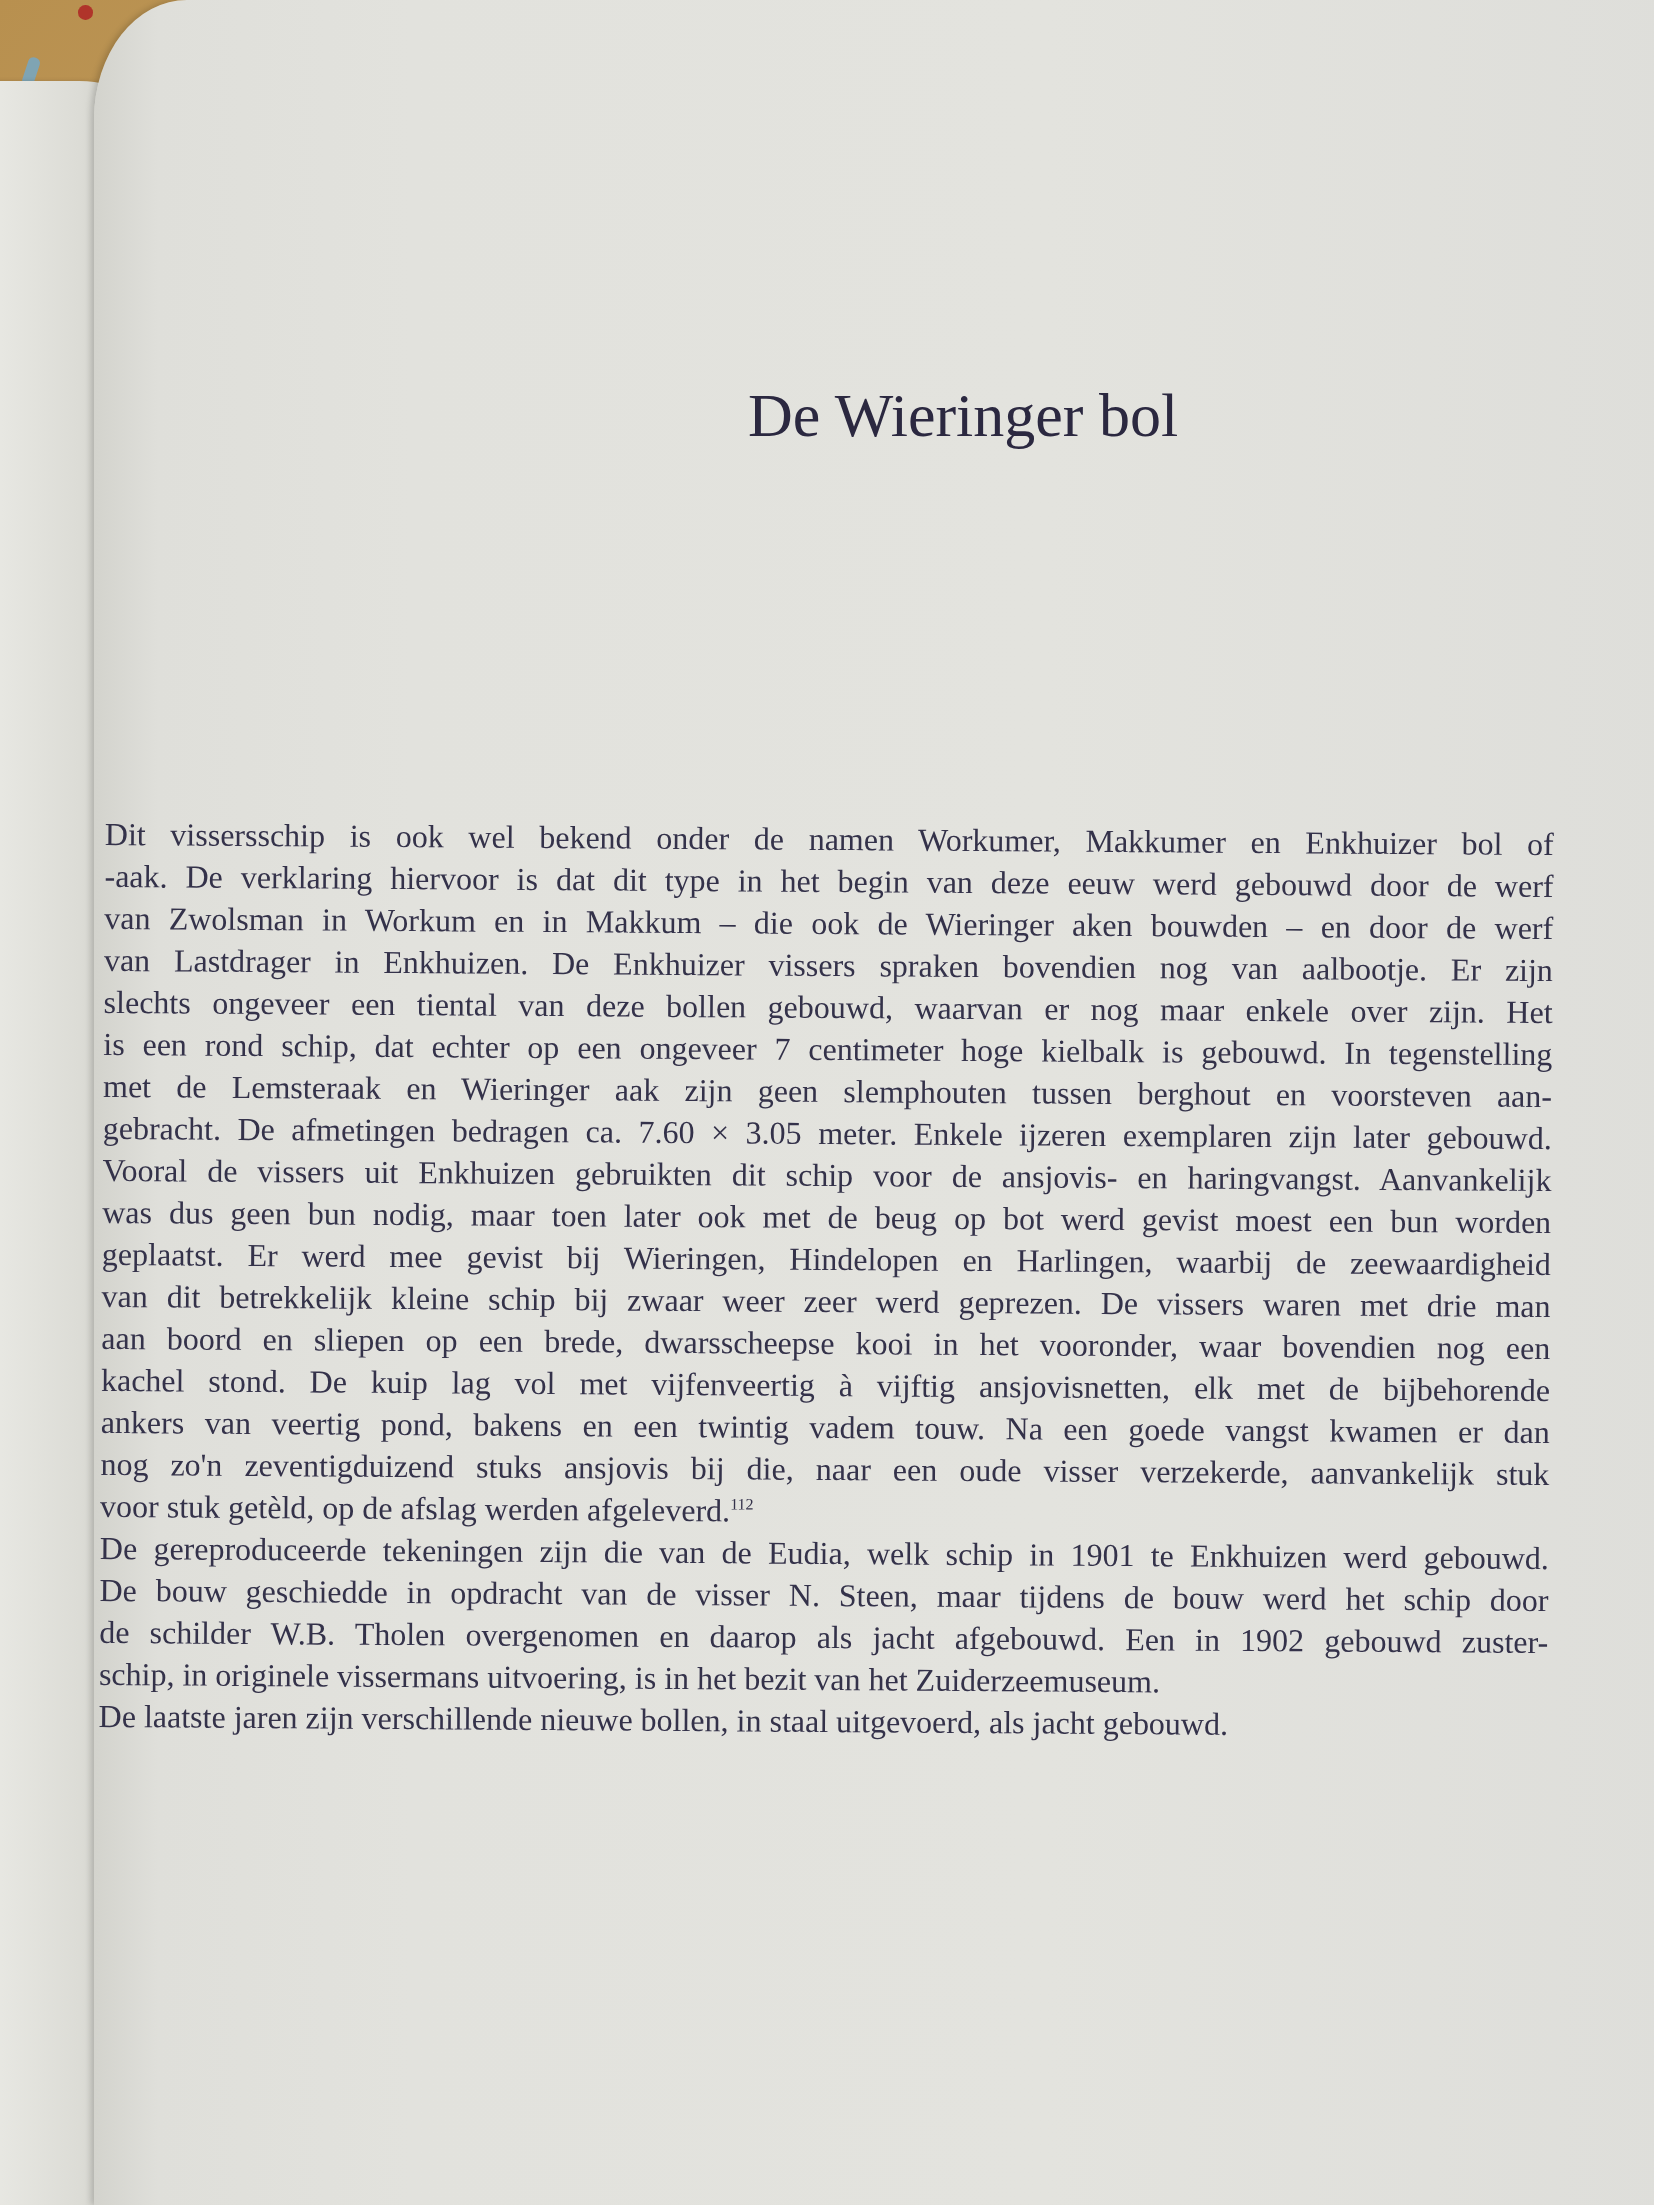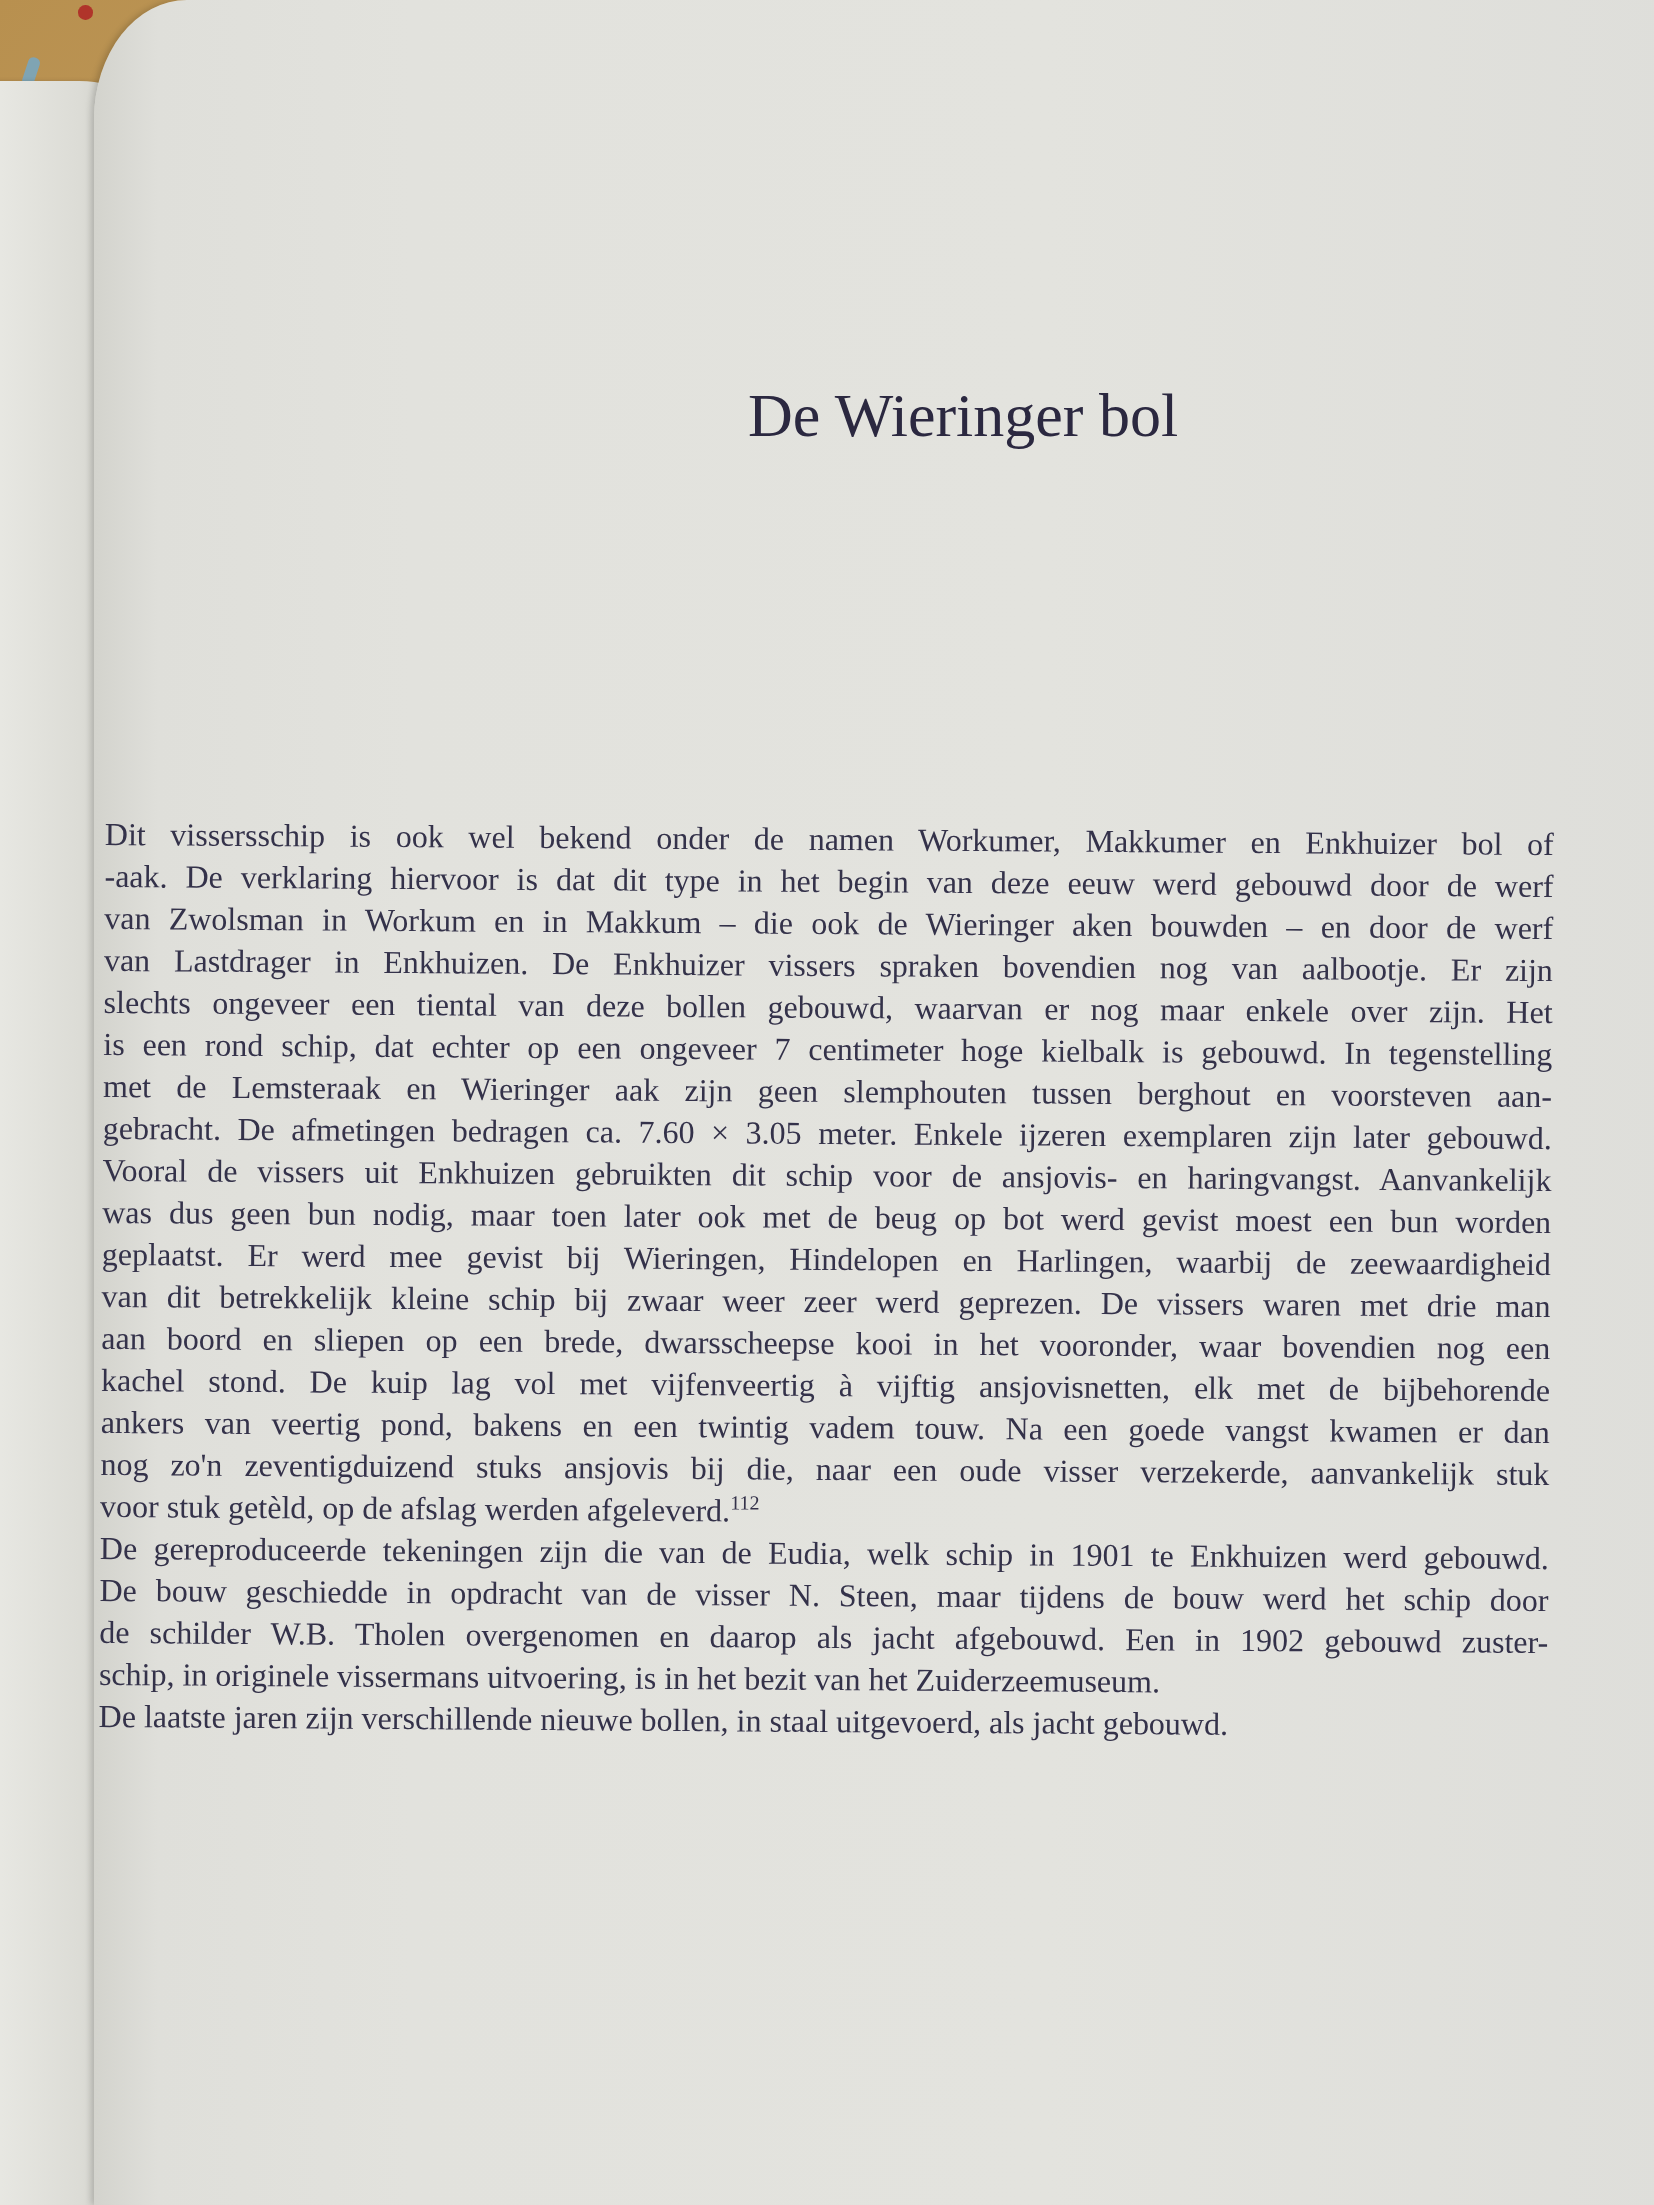--- a/index.html
+++ b/index.html
@@ -75,21 +75,21 @@
       display: block;
       white-space: nowrap;
       text-align: justify;
       text-align-last: justify;
       height: 42px;
     }
     .line.last {
       text-align-last: left;
     }
     .sup {
-      font-size: 20px;
+      font-size: 16px;
       vertical-align: 12px;
       line-height: 0;
     }
     .para2 .line {
       padding-left: 0;
     }
     .para2 {
       margin-top: 0;
     }
   </style>

